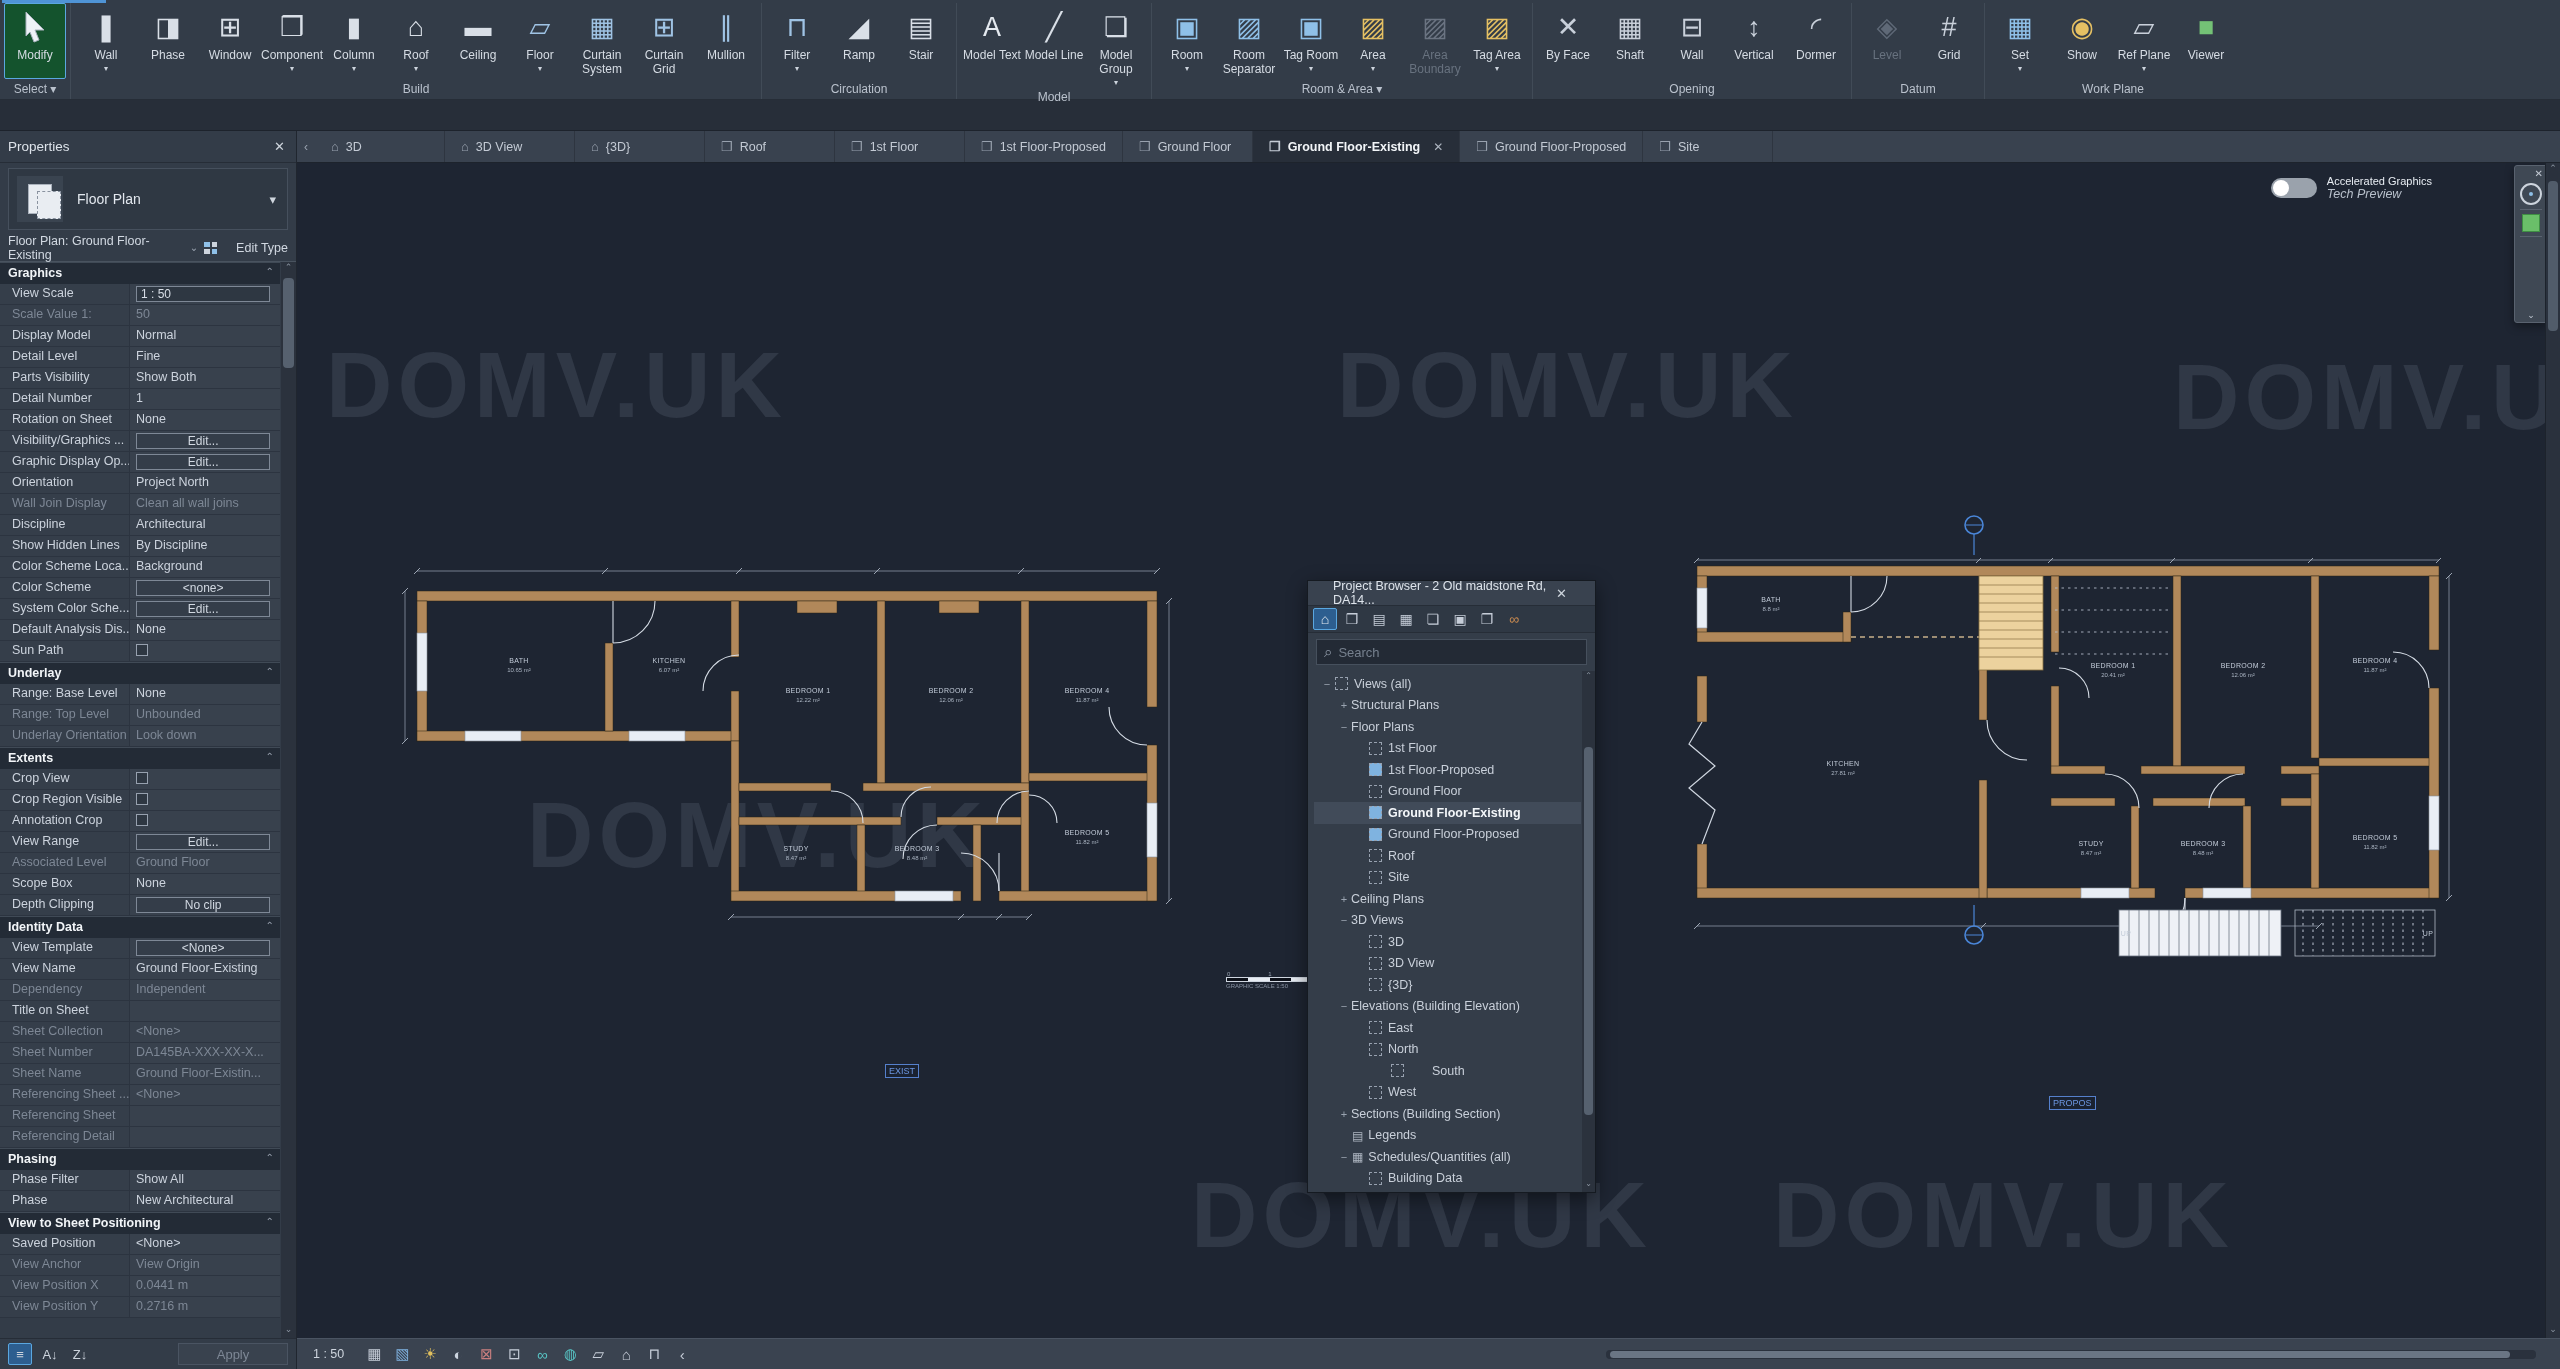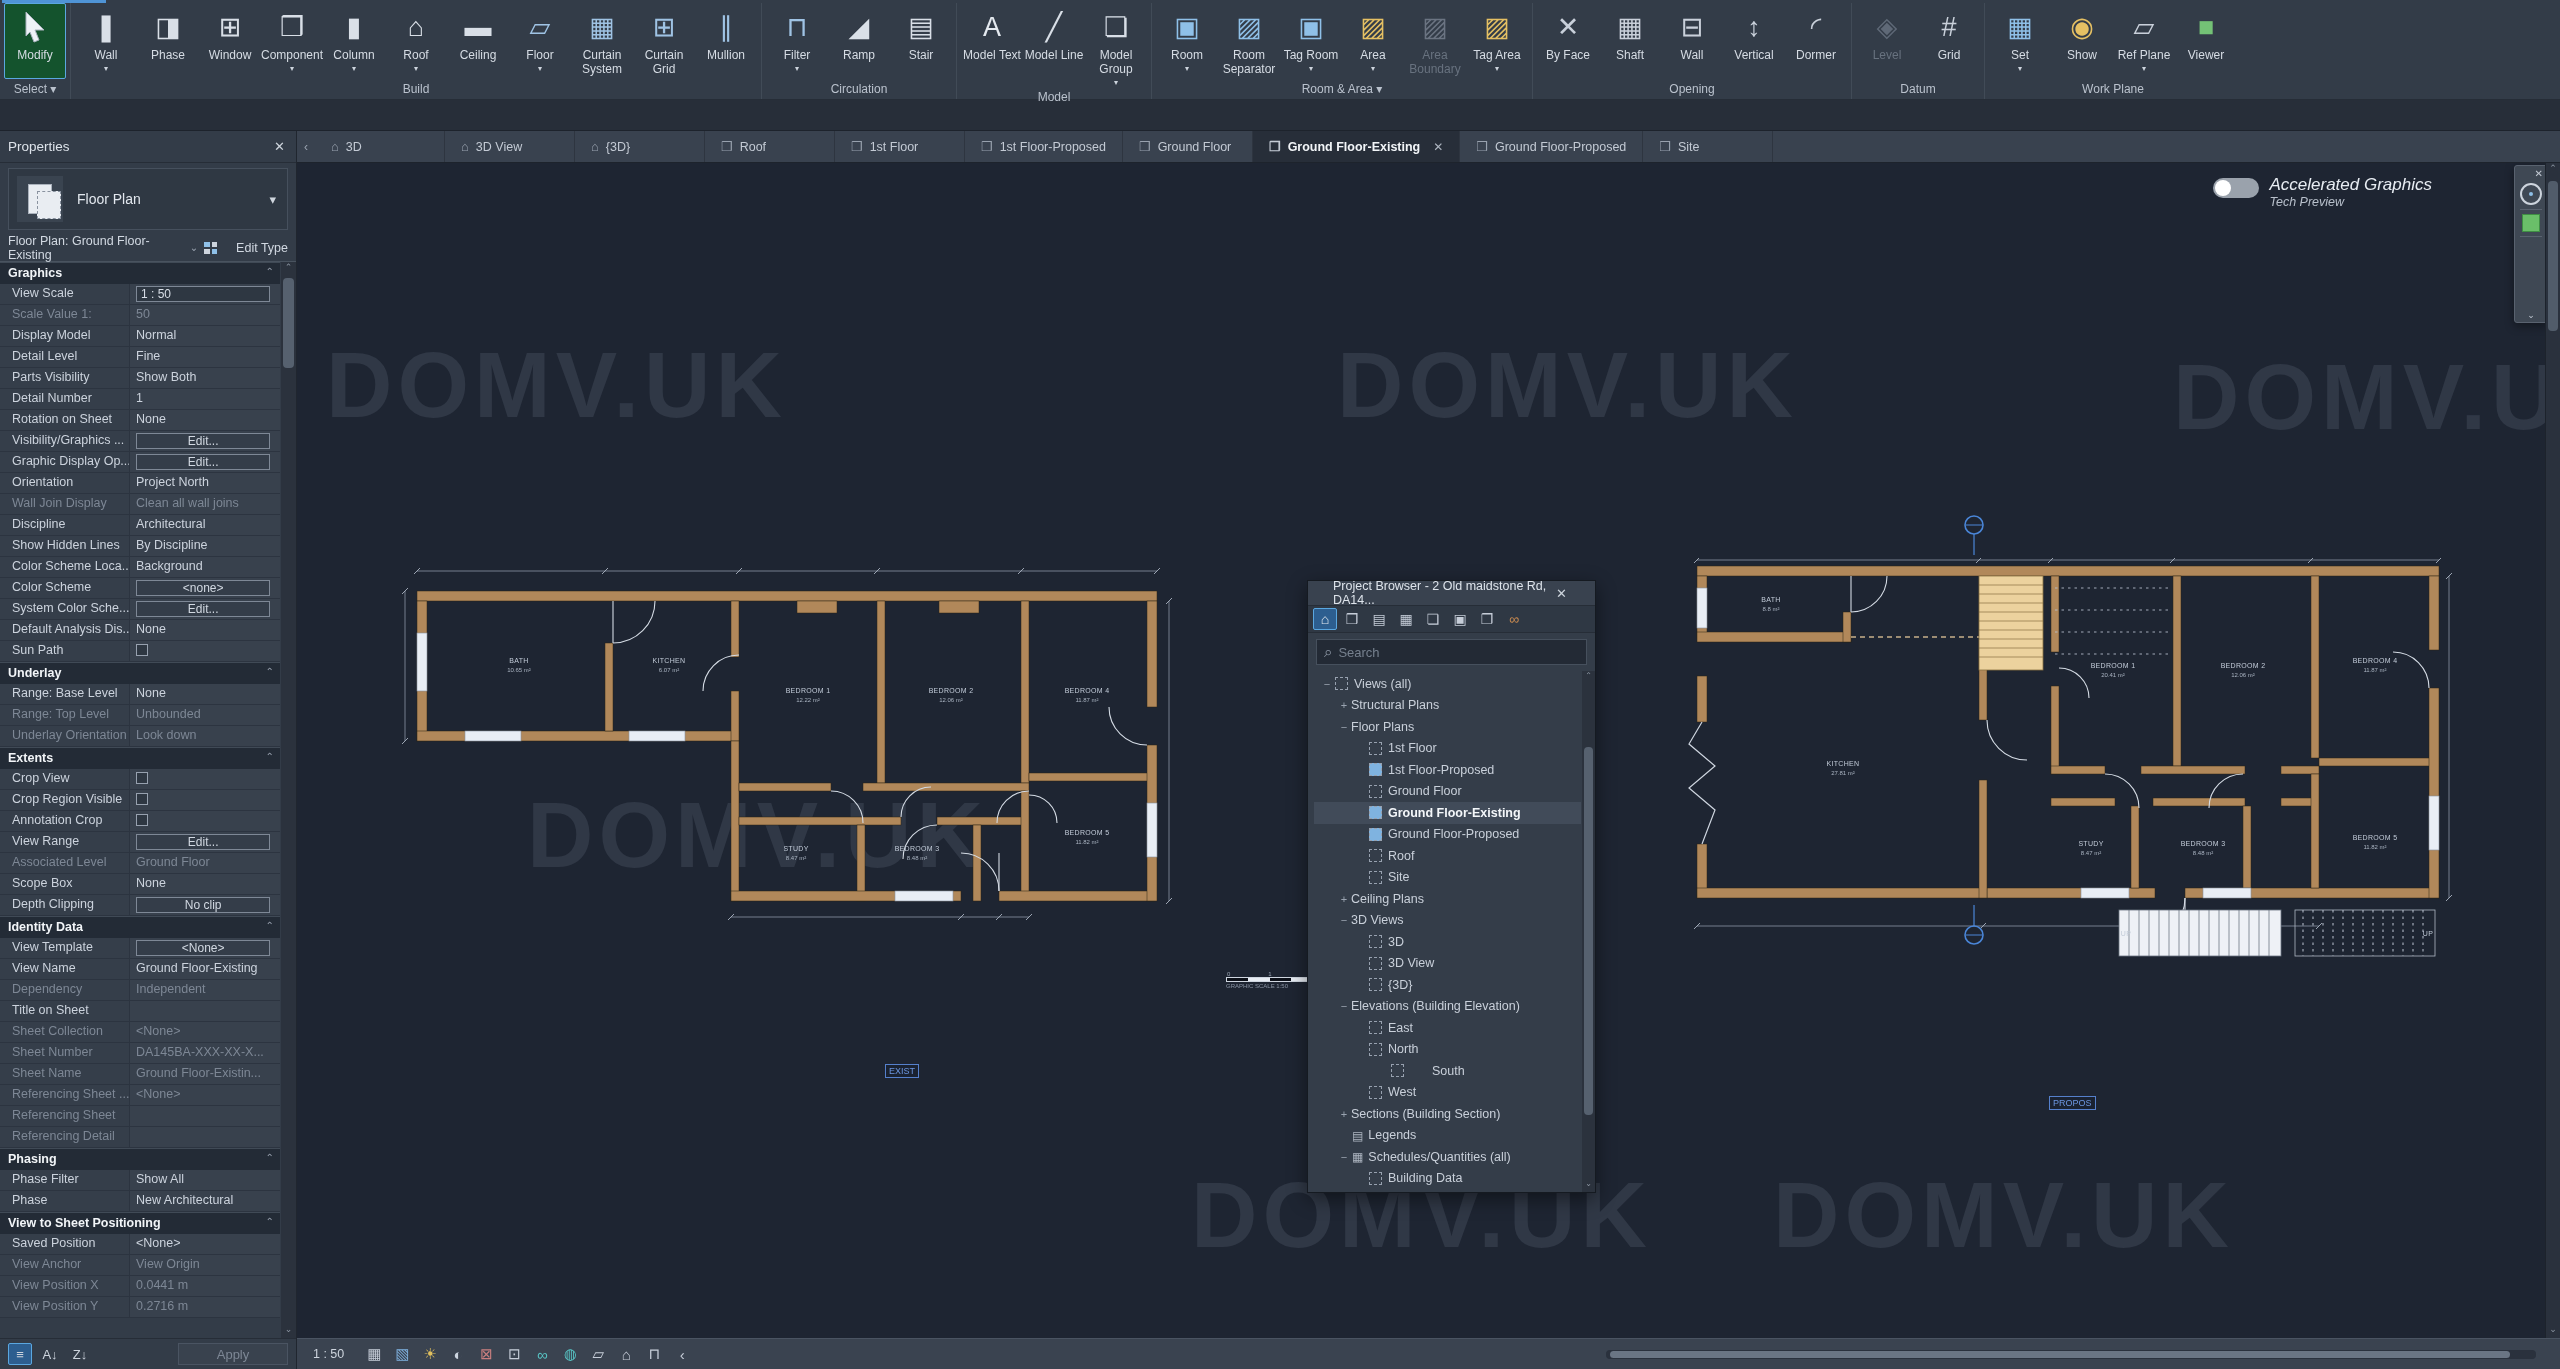--- a/index.html
+++ b/index.html
@@ -154,21 +154,21 @@
   #pbscroll { position:absolute; right:0; top:0; bottom:0; width:13px; background:#2b323d; }
   #pbscroll .th { position:absolute; left:2px; right:2px; top:76px; height:368px; background:#56616f; border-radius:4px; }
   #pbscroll .ar { position:absolute; left:0; right:0; height:13px; color:#8d97a4; font-size:8px; text-align:center; }
 
   
   #accel { position:absolute; right:128px; top:12px; display:flex; align-items:flex-start; gap:10px; }
   #accel .pill { width:46px; height:20px; border-radius:10px; background:#9aa2ac; position:relative;
                  margin-top:3px; cursor:pointer; }
   #accel .pill .knob { position:absolute; left:2px; top:2px; width:16px; height:16px; border-radius:50%;
                  background:#ffffff; }
-  #accel .t1 { font-size:17px; color:#e8edf3;font-style:italic; }
+  #accel .t1 { font-size:11px; color:#e8edf3; }
   #accel .t2 { font-size:12.5px; color:#b8c0cb; font-style:italic; }
   #navbar { position:absolute; right:12px; top:2px; width:34px; height:158px; background:#3f4854;
             border:1px solid #59626f; border-radius:3px; display:flex; flex-direction:column;
             align-items:center; padding:2px 0; gap:4px; box-shadow:0 3px 10px rgba(0,0,0,.4); }
   #navbar .nx { align-self:flex-end; margin-right:4px; color:#c3cad4; font-size:10px; cursor:pointer; }
   #navbar .wheel { width:22px; height:22px; border-radius:50%; border:2px solid #cdd4dd; position:relative; cursor:pointer; }
   #navbar .wheel:after { content:""; position:absolute; left:7px; top:7px; width:4px; height:4px;
             border-radius:50%; background:#8fc0e8; }
   #navbar .hr { width:22px; height:1px; background:#59626f; }
   #navbar .cube { width:18px; height:18px; background:#6abf69; border:1px solid #3f8f44; cursor:pointer; }

